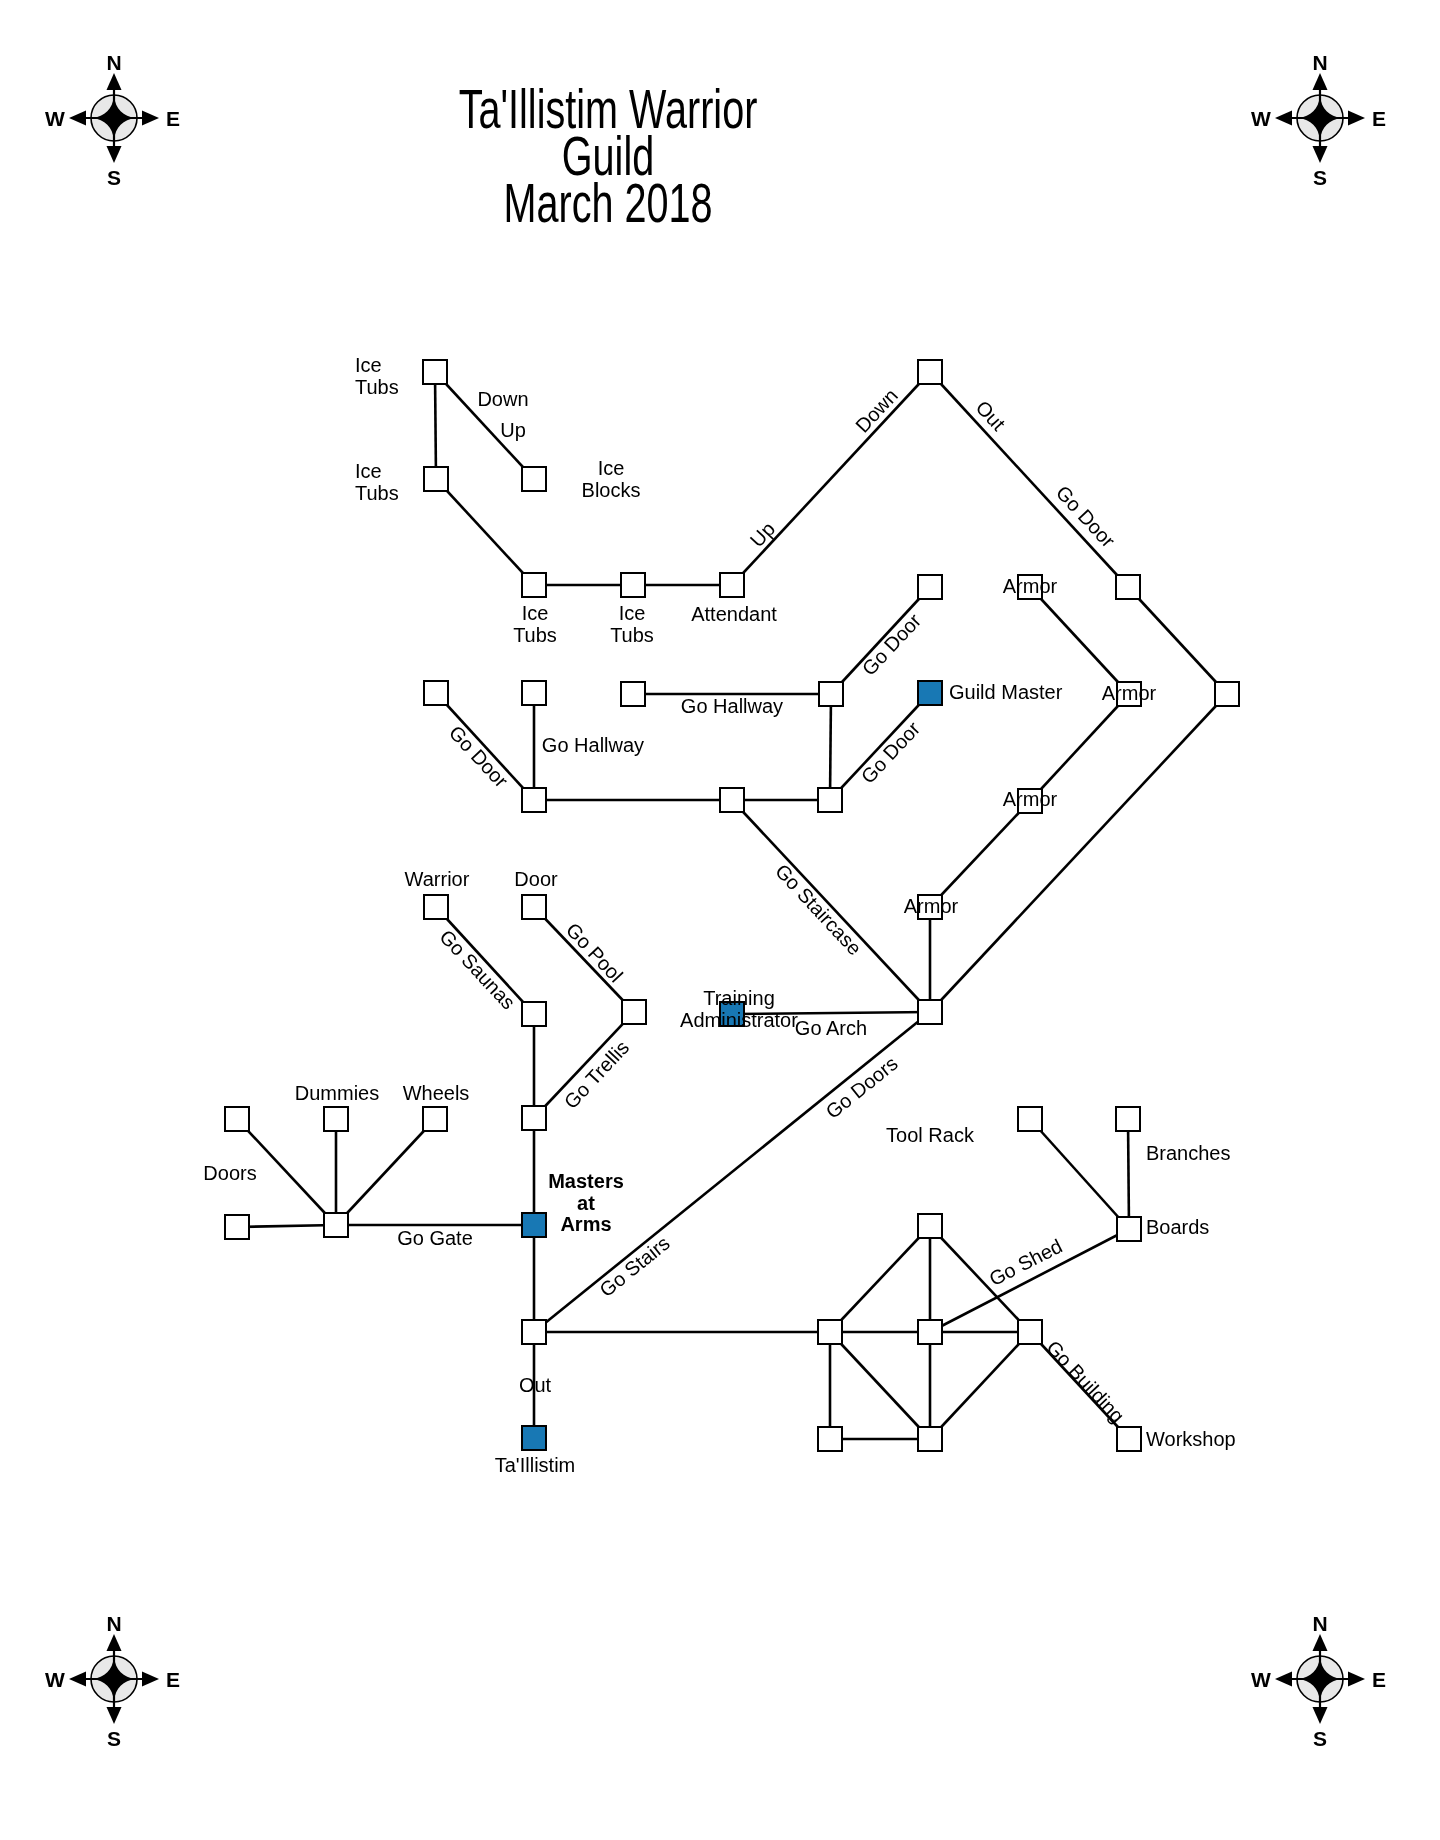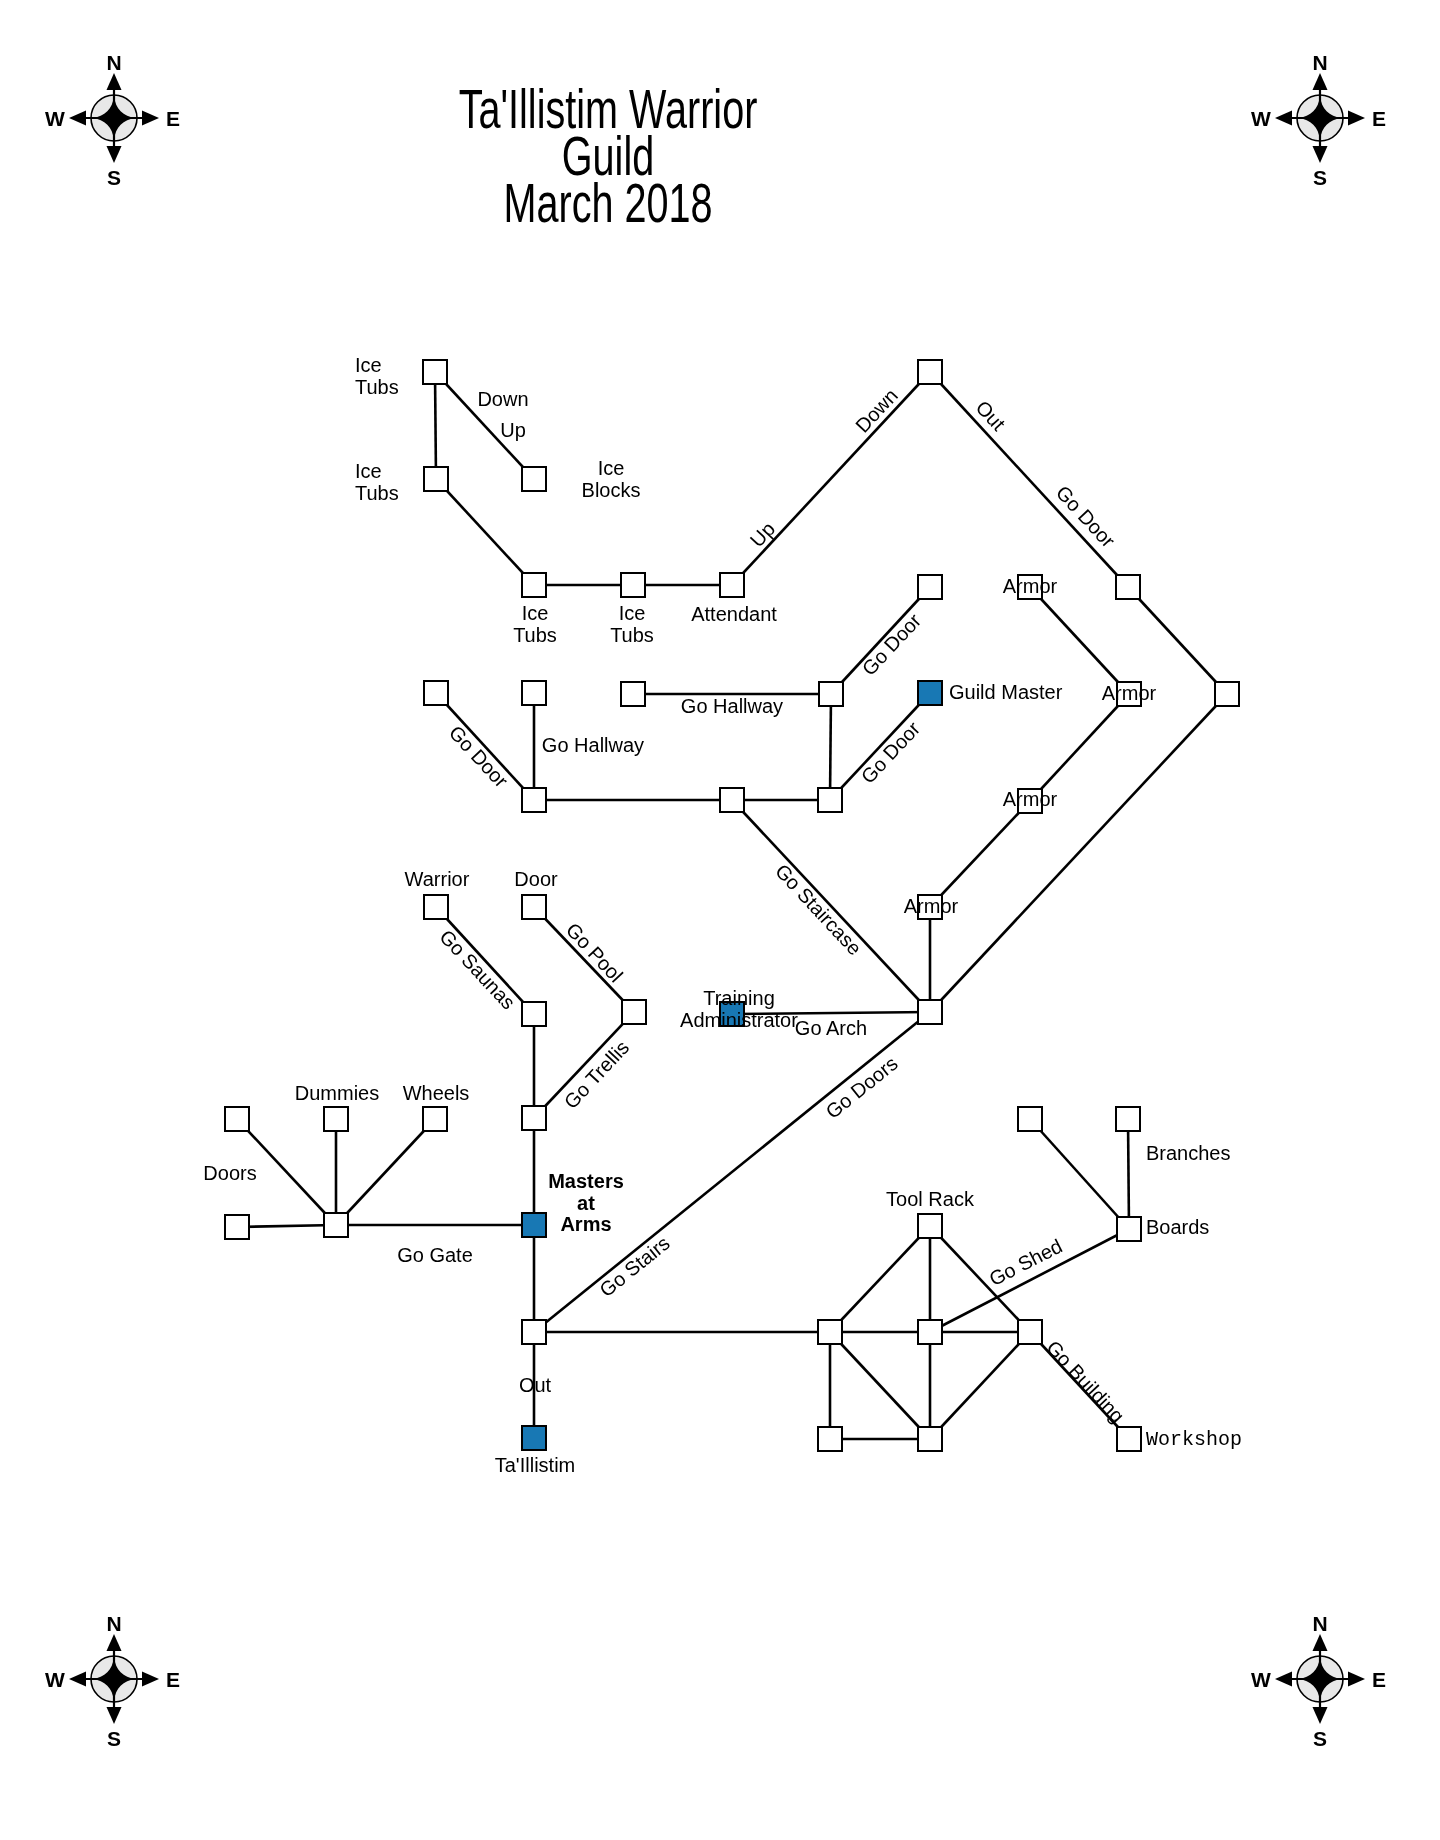--- a/index.html
+++ b/index.html
@@ -163,27 +163,27 @@
 Administrator</div>
     <div class="lbl" style="left: 831px; top: 1029px; text-align: center; transform: translate(-50%, -50%);">Go Arch</div>
     <div class="lbl" style="left: 862px; top: 1088px; text-align: center; transform: translate(-50%, -50%) rotate(-39deg);">Go Doors</div>
     <div class="lbl" style="left: 635px; top: 1267px; text-align: center; transform: translate(-50%, -50%) rotate(-39deg);">Go Stairs</div>
     <div class="lbl" style="left: 337px; top: 1094px; text-align: center; transform: translate(-50%, -50%);">Dummies</div>
     <div class="lbl" style="left: 436px; top: 1094px; text-align: center; transform: translate(-50%, -50%);">Wheels</div>
     <div class="lbl" style="left: 230px; top: 1174px; text-align: center; transform: translate(-50%, -50%);">Doors</div>
     <div class="lbl" style="left: 586px; top: 1203px; text-align: center; transform: translate(-50%, -50%); font-weight: bold;">Masters
 at
 Arms</div>
-    <div class="lbl" style="left: 435px; top: 1239px; text-align: center; transform: translate(-50%, -50%); margin-top: 17px;">Go Gate</div>
-    <div class="lbl" style="left: 930px; top: 1200px; text-align: left; transform: translate(-50%, -50%);">Tool Rack</div>
+    <div class="lbl" style="left: 435px; top: 1239px; text-align: center; transform: translate(-50%, -50%);">Go Gate</div>
+    <div class="lbl" style="left: 930px; top: 1136px; text-align: left; transform: translate(-50%, -50%);">Tool Rack</div>
     <div class="lbl" style="left: 1026px; top: 1263px; text-align: center; transform: translate(-50%, -50%) rotate(-27deg);">Go Shed</div>
     <div class="lbl" style="left: 1085px; top: 1382px; text-align: center; transform: translate(-50%, -50%) rotate(47deg);">Go Building</div>
     <div class="lbl" style="left: 1146px; top: 1121px; text-align: left; transform: translate(0px, -50%); margin-top: 33px;">Branches</div>
     <div class="lbl" style="left: 1146px; top: 1228px; text-align: left; transform: translate(0px, -50%);">Boards</div>
-    <div class="lbl" style="left: 1146px; top: 1440px; text-align: left; transform: translate(0px, -50%); font-family: Liberation Mono, monospace;">Workshop</div>
+    <div class="lbl" style="left: 1146px; top: 1440px; text-align: left; transform: translate(0px, -50%);">Workshop</div>
     <div class="lbl" style="left: 535px; top: 1386px; text-align: center; transform: translate(-50%, -50%);">Out</div>
     <div class="lbl" style="left: 535px; top: 1466px; text-align: center; transform: translate(-50%, -50%);">Ta'Illistim</div>
     <svg class="compass" width="160" height="160" viewBox="-80 -80 160 160" style="left: 34px; top: 38px;">
       <circle cx="0" cy="0" r="23" fill="#e8e8e8" stroke="#000" stroke-width="1.6"></circle>
       <line x1="0" y1="-31" x2="0" y2="31" stroke="#000" stroke-width="2.2"></line>
       <line x1="-31" y1="0" x2="31" y2="0" stroke="#000" stroke-width="2.2"></line>
       <path d="M0,-22 C1.5,-9 9,-1.5 22,0 C9,1.5 1.5,9 0,22 C-1.5,9 -9,1.5 -22,0 C-9,-1.5 -1.5,-9 0,-22 Z" fill="#000"></path>
       <path d="M0,-45 L-7.5,-28 L7.5,-28 Z" fill="#000"></path>
       <path d="M0,45 L-7.5,28 L7.5,28 Z" fill="#000"></path>
       <path d="M45,0 L28,-7.5 L28,7.5 Z" fill="#000"></path>

